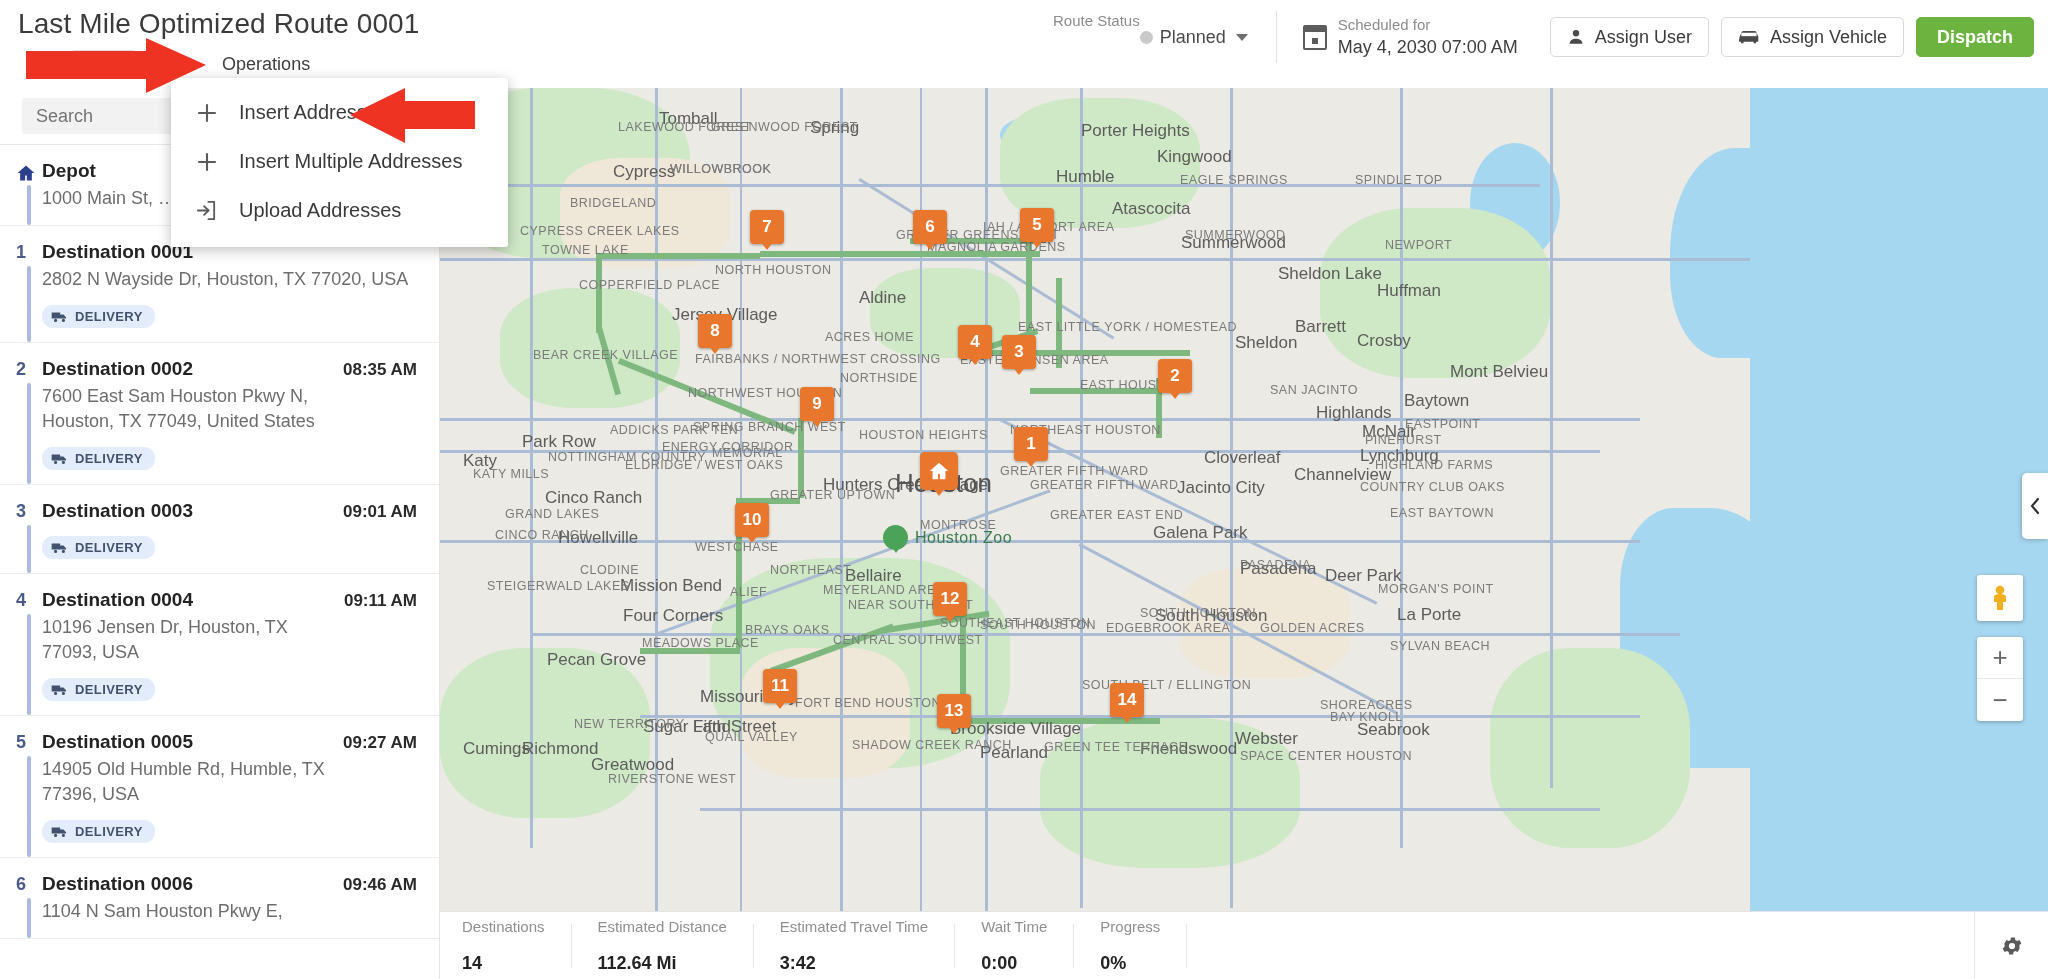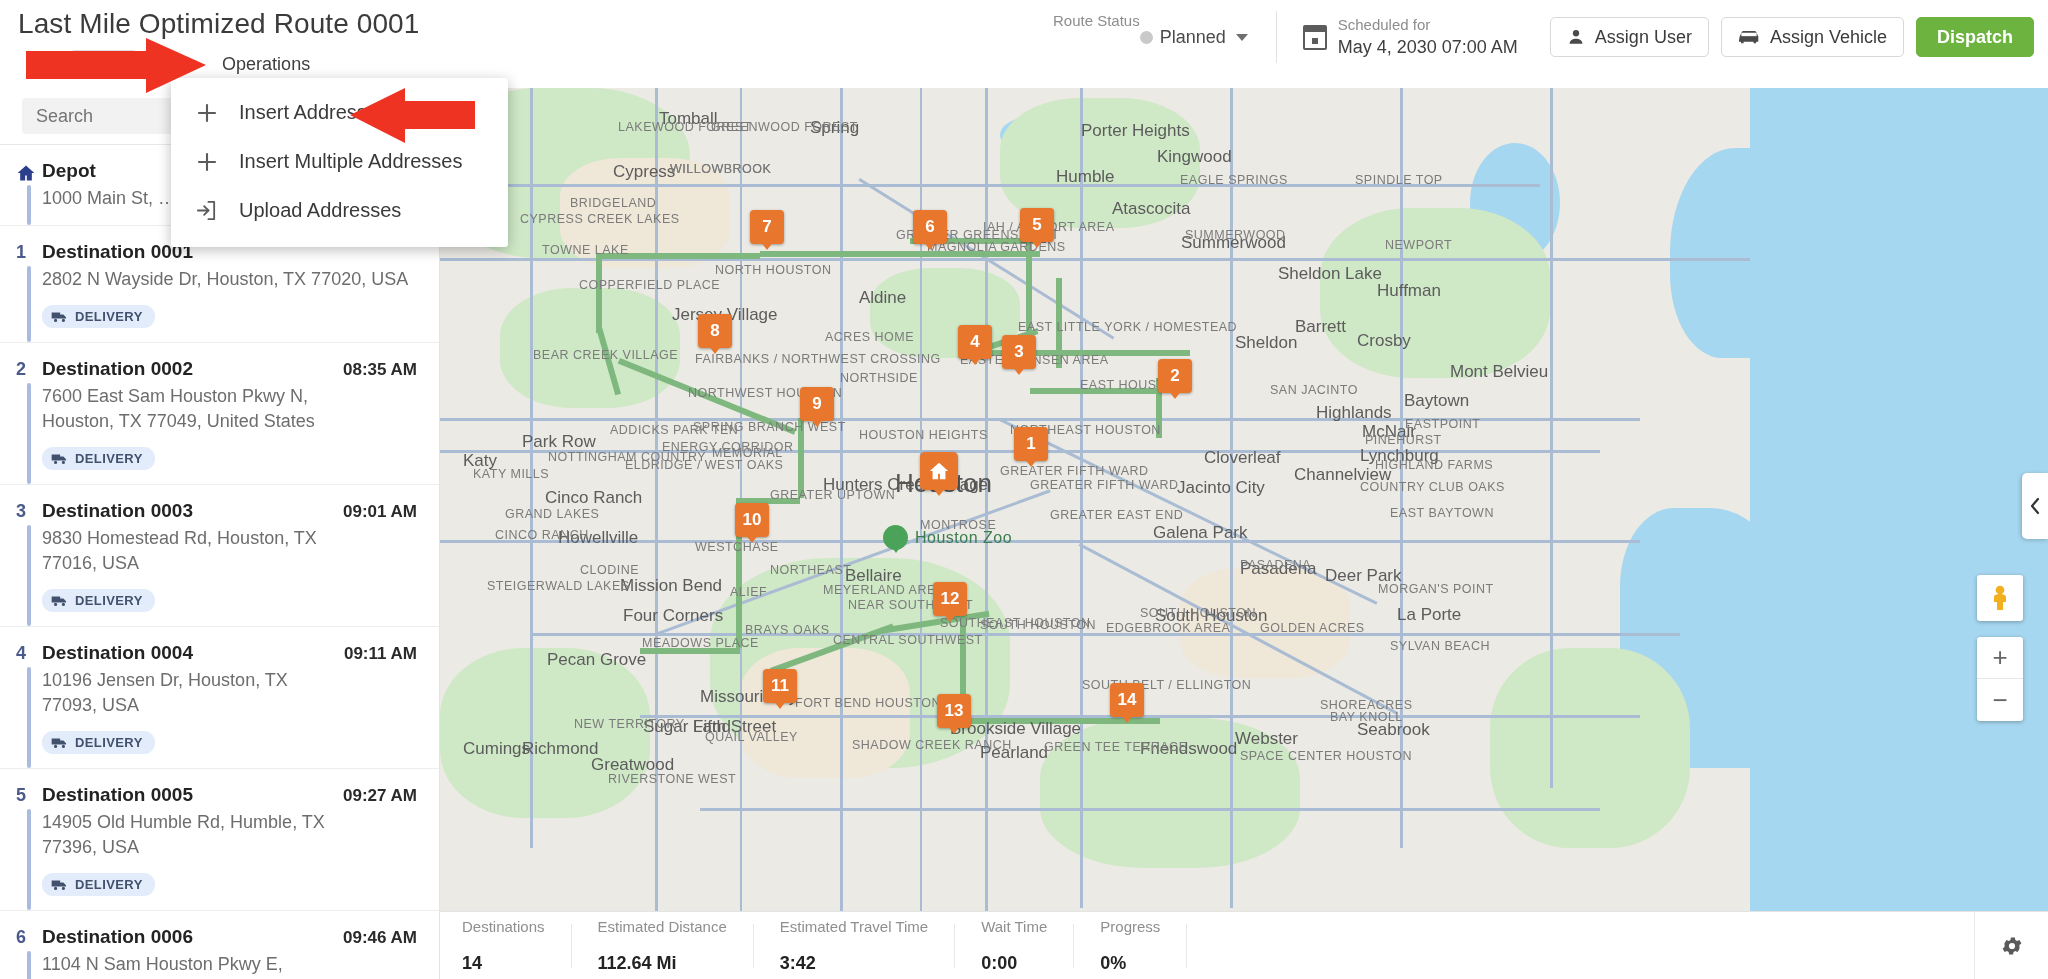--- a/index.html
+++ b/index.html
@@ -306,21 +306,21 @@
         <div class="maplabel town" style="left: 616px; top: 79px;">Humble</div>
         <div class="maplabel town" style="left: 672px; top: 111px;">Atascocita</div>
         <div class="maplabel town" style="left: 370px; top: 30px; text-align: right;">Spring</div>
         <div class="maplabel town" style="left: 219px; top: 21px;">Tomball</div>
         <div class="maplabel town" style="left: 717px; top: 59px;">Kingwood</div>
         <div class="maplabel town" style="left: 741px; top: 145px;">Summerwood</div>
         <div class="maplabel town" style="left: 838px; top: 176px;">Sheldon Lake</div>
         <div class="maplabel hood" style="left: 178px; top: 32px;">LAKEWOOD FOREST</div>
         <div class="maplabel hood" style="left: 271px; top: 32px;">GREENWOOD FOREST</div>
         <div class="maplabel hood" style="left: 130px; top: 108px; text-align: center;">BRIDGELAND</div>
-        <div class="maplabel hood" style="left: 80px; top: 124px;">CYPRESS CREEK LAKES</div>
+        <div class="maplabel hood" style="left: 80px; top: 136px;">CYPRESS CREEK LAKES</div>
         <div class="maplabel hood" style="left: 102px; top: 155px;">TOWNE LAKE</div>
         <div class="maplabel hood" style="left: 230px; top: 74px;">WILLOWBROOK</div>
         <div class="maplabel hood" style="left: 275px; top: 175px;">NORTH HOUSTON</div>
         <div class="maplabel hood" style="left: 139px; top: 190px;">COPPERFIELD PLACE</div>
         <div class="maplabel hood" style="left: 93px; top: 260px;">BEAR CREEK VILLAGE</div>
         <div class="maplabel hood" style="left: 255px; top: 264px;">FAIRBANKS / NORTHWEST CROSSING</div>
         <div class="maplabel hood" style="left: 385px; top: 242px;">ACRES HOME</div>
         <div class="maplabel hood" style="left: 400px; top: 283px;">NORTHSIDE</div>
         <div class="maplabel hood" style="left: 248px; top: 298px;">NORTHWEST HOUSTON</div>
         <div class="maplabel hood" style="left: 253px; top: 332px;">SPRING BRANCH WEST</div>
@@ -478,21 +478,21 @@
                   <circle cx="19" cy="15" r="2.4"></circle>
                 </svg>
               </span>
               <span>DELIVERY</span>
             </div></div>
           <div class="row-time">08:35 AM</div>
           <div class="vline"></div>
         </div>
         <div class="row">
           <div class="row-idx">3</div>
-          <div class="row-main"><div class="row-title">Destination 0003</div><div class="row-addr">9830 Homestead Rd, Houston, TX 77016, USA</div><div class="tag">
+          <div class="row-main"><div class="row-title">Destination 0003</div><div class="tag">
               <span>
                 <svg width="17" height="13" viewBox="0 0 26 18" fill="#42526e">
                   <path d="M1 3h13v9H1zM14 6h5l4 4v2h-9z"></path>
                   <circle cx="7" cy="15" r="2.4"></circle>
                   <circle cx="19" cy="15" r="2.4"></circle>
                 </svg>
               </span>
               <span>DELIVERY</span>
             </div></div>
           <div class="row-time">09:01 AM</div>

